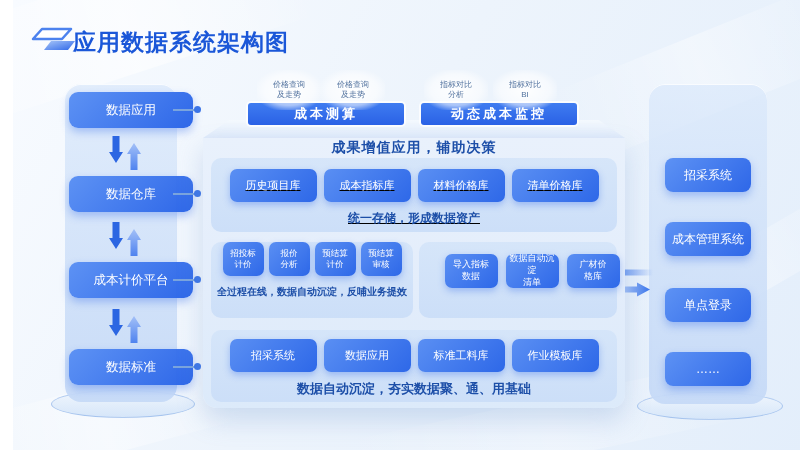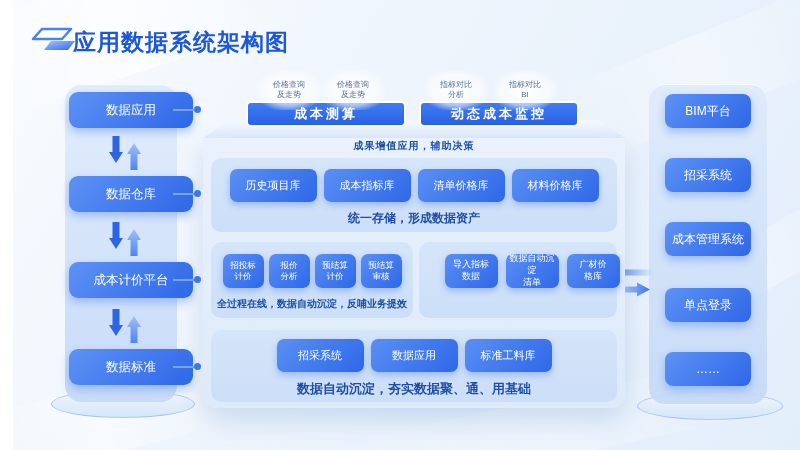--- a/index.html
+++ b/index.html
@@ -48,38 +48,38 @@
 
   
   .lid{position:absolute;left:190px;top:120px;width:422px;height:18px;
        clip-path:polygon(6.2% 0,93.8% 0,100% 100%,0 100%);
        background:linear-gradient(180deg,#f4f9fe 0%,#dfeafa 100%);}
   .panel-body{position:absolute;left:190px;top:138px;width:422px;height:270px;
        border-radius:0 0 14px 14px;
        background:linear-gradient(180deg,#e9f1fc 0%,#e3edfb 55%,#dceafa 100%);
        box-shadow:0 12px 26px rgba(110,150,210,.28);}
   .band{position:absolute;left:190px;top:139px;width:422px;text-align:center;
-        font-size:10px;font-weight:bold;color:#1d4fa8;letter-spacing:1px;}
+        font-size:14px;font-weight:bold;color:#1d4fa8;letter-spacing:1px;}
 
   .bar{position:absolute;top:103px;width:156px;height:22px;border-radius:3px;
        display:flex;align-items:center;justify-content:center;color:#fff;
        font-size:13px;font-weight:bold;letter-spacing:3px;
        background:linear-gradient(180deg,#3f7cf0 0%,#2a61e5 100%);
        box-shadow:0 0 0 2px rgba(255,255,255,.75);}
 
   .bubble{position:absolute;top:70px;width:64px;height:40px;display:flex;flex-direction:column;
         align-items:center;justify-content:center;text-align:center;
         font-size:8px;line-height:1.3;color:#53739f;
         background:radial-gradient(ellipse at center,rgba(255,255,255,.95) 0%,rgba(255,255,255,.55) 55%,rgba(255,255,255,0) 78%);}
 
   .section{position:absolute;border-radius:10px;display:flex;flex-direction:column;align-items:center;
         background:linear-gradient(180deg,rgba(211,228,249,.85) 0%,rgba(203,222,248,.95) 100%);}
-  .sec-storage{left:198px;top:158px;width:406px;height:74px;padding-top:11px;box-sizing:border-box;}
+  .sec-storage{left:198px;top:158px;width:406px;height:74px;padding-top:11px;box-sizing:border-box;text-decoration:underline;}
   .sec-standards{left:198px;top:330px;width:406px;height:72px;padding-top:9px;box-sizing:border-box;}
-  .sec-proc-l{left:198px;top:242px;width:202px;height:76px;padding-top:12px;box-sizing:border-box;}
+  .sec-proc-l{left:198px;top:242px;width:202px;height:76px;box-sizing:border-box;}
   .sec-proc-r{left:406px;top:242px;width:198px;height:76px;padding-top:12px;box-sizing:border-box;padding-left:28px;}
   .blocks{display:flex;justify-content:center;}
   .blk{display:flex;flex-direction:column;align-items:center;justify-content:center;color:#fff;
        border-radius:7px;text-align:center;
        background:linear-gradient(135deg,#5a8ff3 0%,#2e68e8 100%);
        box-shadow:0 3px 7px rgba(46,103,232,.35);}
   .blk-md{width:87px;height:33px;font-size:11px;margin:0 3.5px;}
   .blk-sm{width:41px;height:34px;font-size:8.5px;line-height:1.3;margin:0 2.5px;}
   .blk-sm2{width:53px;height:34px;font-size:9px;line-height:1.3;margin:0 4px;}
   .caption{font-weight:bold;color:#1d4fa8;text-align:center;white-space:nowrap;}
@@ -140,21 +140,20 @@
   <div class="dot" style="top:106px"></div>
   <div class="connector" style="top:193px"></div>
   <div class="dot" style="top:190px"></div>
   <div class="connector" style="top:279px"></div>
   <div class="dot" style="top:276px"></div>
   <div class="connector" style="top:366px"></div>
   <div class="dot" style="top:363px"></div>
 
   <div class="base base-right"></div>
   <div class="rail rail-right"></div>
-  <div class="node node-rt" style="top:94px">BIM平台</div>
   <div class="node node-rt" style="top:158px">招采系统</div>
   <div class="node node-rt" style="top:222px">成本管理系统</div>
   <div class="node node-rt" style="top:288px">单点登录</div>
   <div class="node node-rt" style="top:352px">……</div>
 
   <svg class="harrows" width="46" height="44" viewBox="0 0 46 44">
     <defs>
       <linearGradient id="gL" x1="0" y1="0" x2="1" y2="0">
         <stop offset="0" stop-color="#3b76ec"></stop>
           <stop offset="1" stop-color="#3b76ec" stop-opacity="0"></stop>
@@ -189,22 +188,22 @@
   </div>
   <div class="bubble" style="left:480px">
     <span>指标对比</span>
     <span>BI</span>
   </div>
 
   <div class="section sec-storage">
     <div class="blocks">
       <div class="blk blk-md">历史项目库</div>
       <div class="blk blk-md">成本指标库</div>
+      <div class="blk blk-md">材料价格库</div>
       <div class="blk blk-md">清单价格库</div>
-      <div class="blk blk-md">材料价格库</div>
     </div>
     <div class="caption cap-md">统一存储，形成数据资产</div>
   </div>
 
   <div class="section sec-proc-l">
     <div class="blocks">
       <div class="blk blk-sm">
         <span>招投标</span>
           <span>计价</span>
       </div>
@@ -239,17 +238,18 @@
           <span>格库</span>
       </div>
     </div>
   </div>
 
   <div class="section sec-standards">
     <div class="blocks">
       <div class="blk blk-md">招采系统</div>
       <div class="blk blk-md">数据应用</div>
       <div class="blk blk-md">标准工料库</div>
+      <div class="blk blk-md">作业模板库</div>
     </div>
     <div class="caption cap-lg">数据自动沉淀，夯实数据聚、通、用基础</div>
   </div>
 
 </div>
 
 </body></html>

